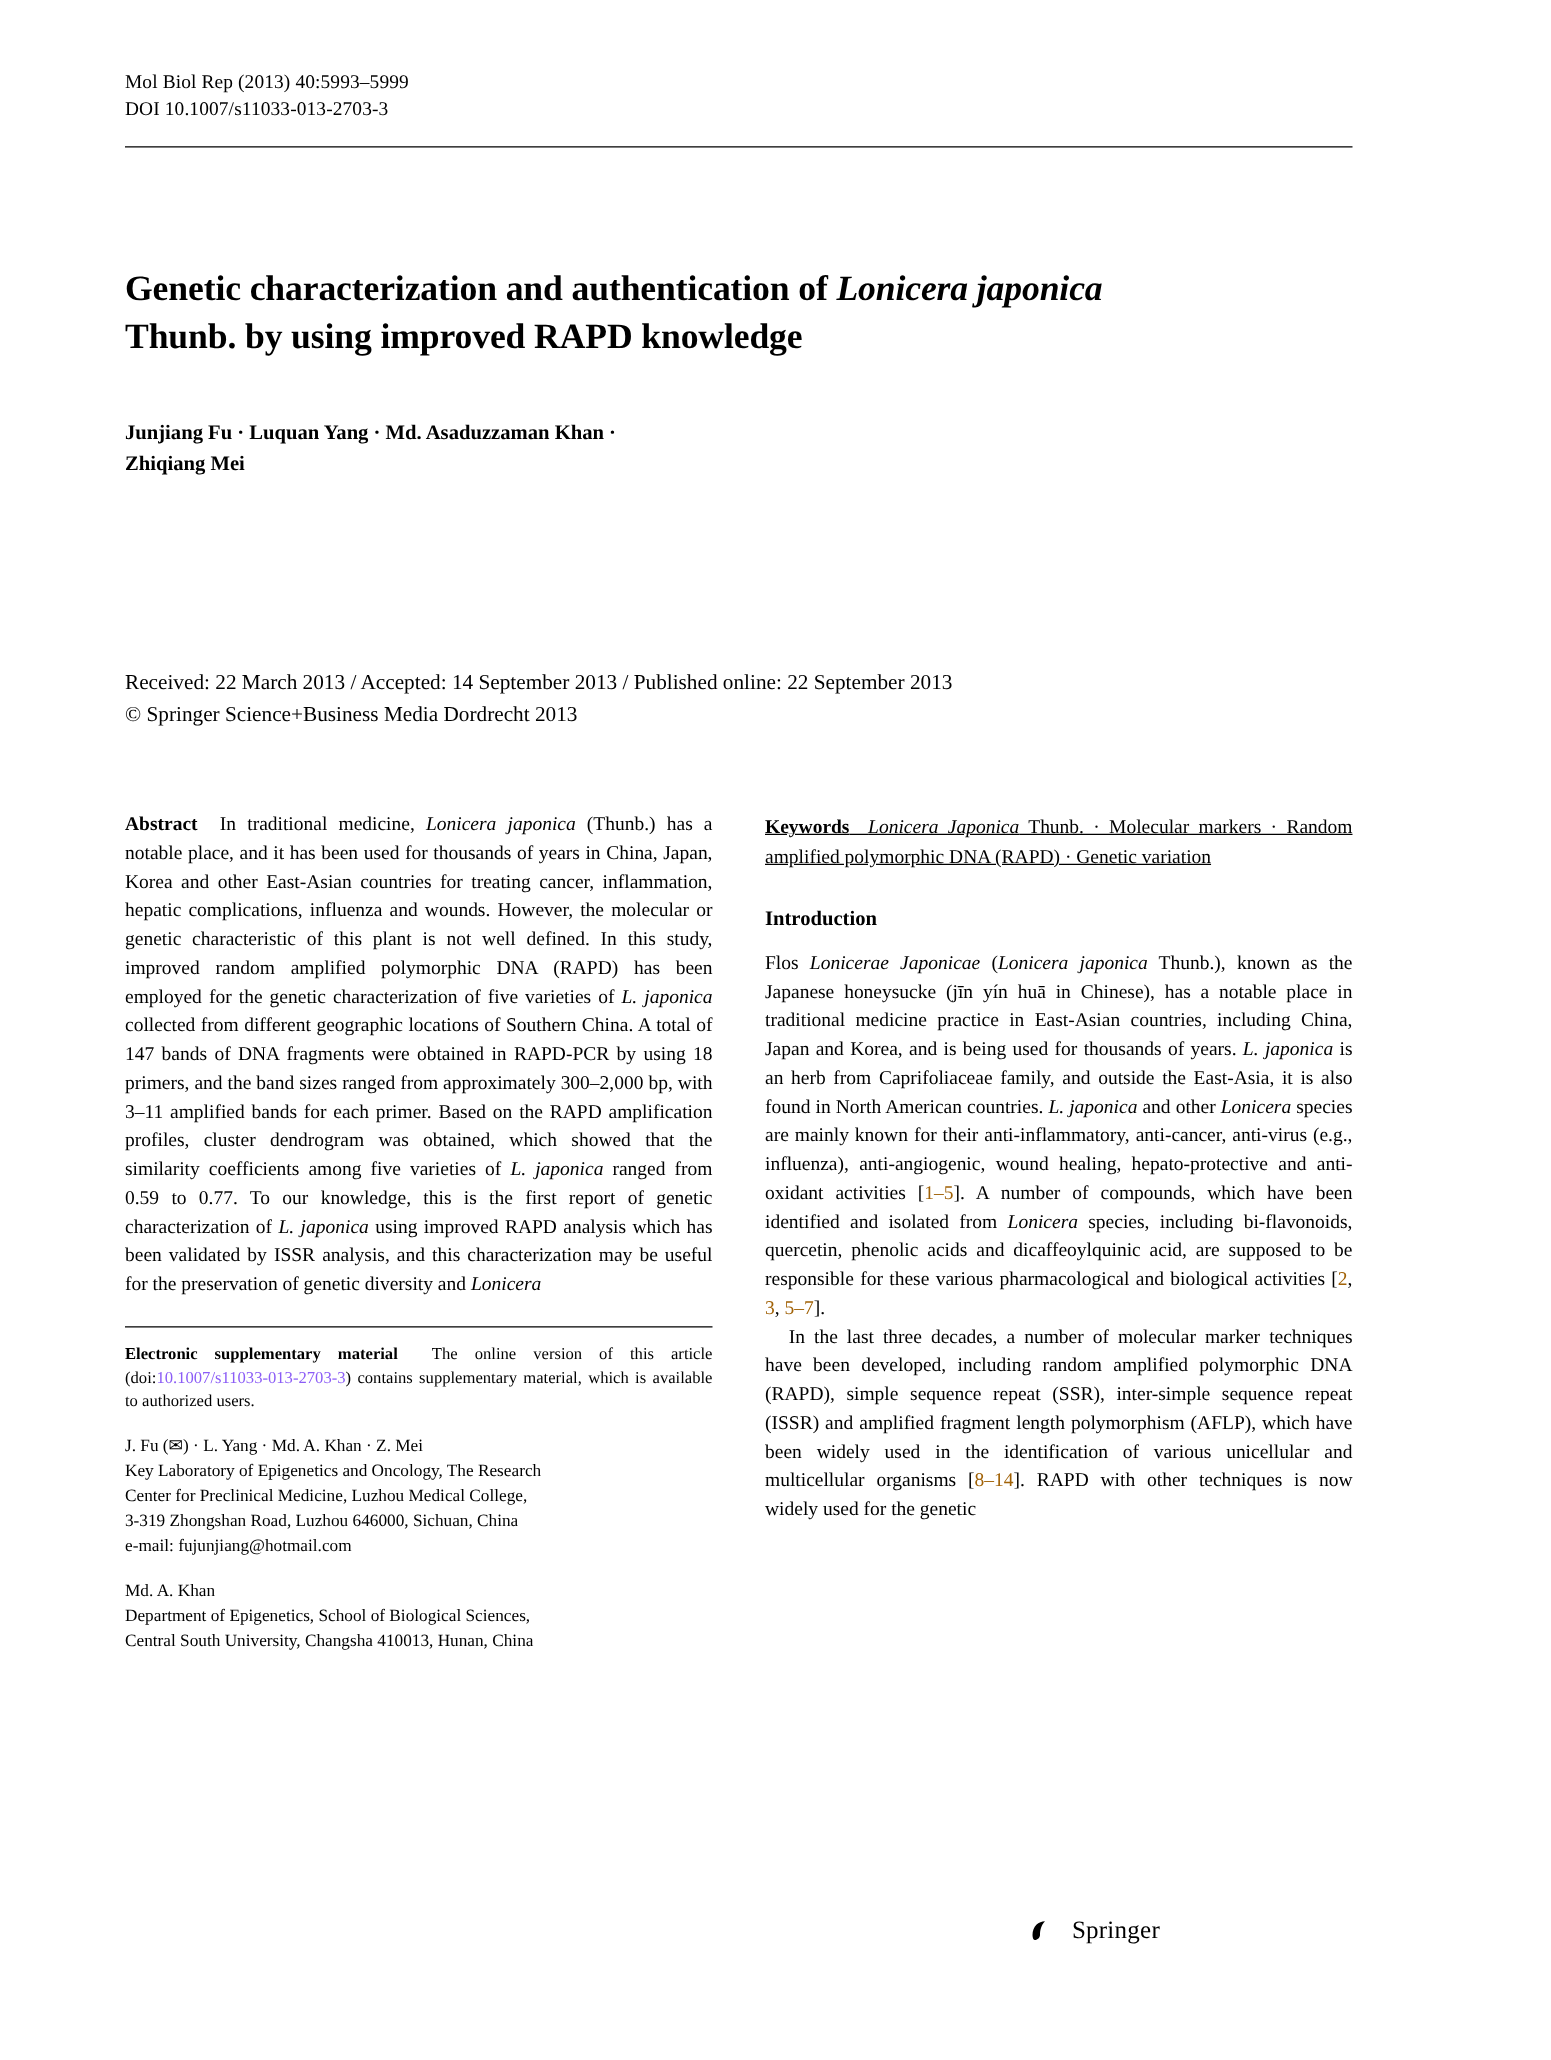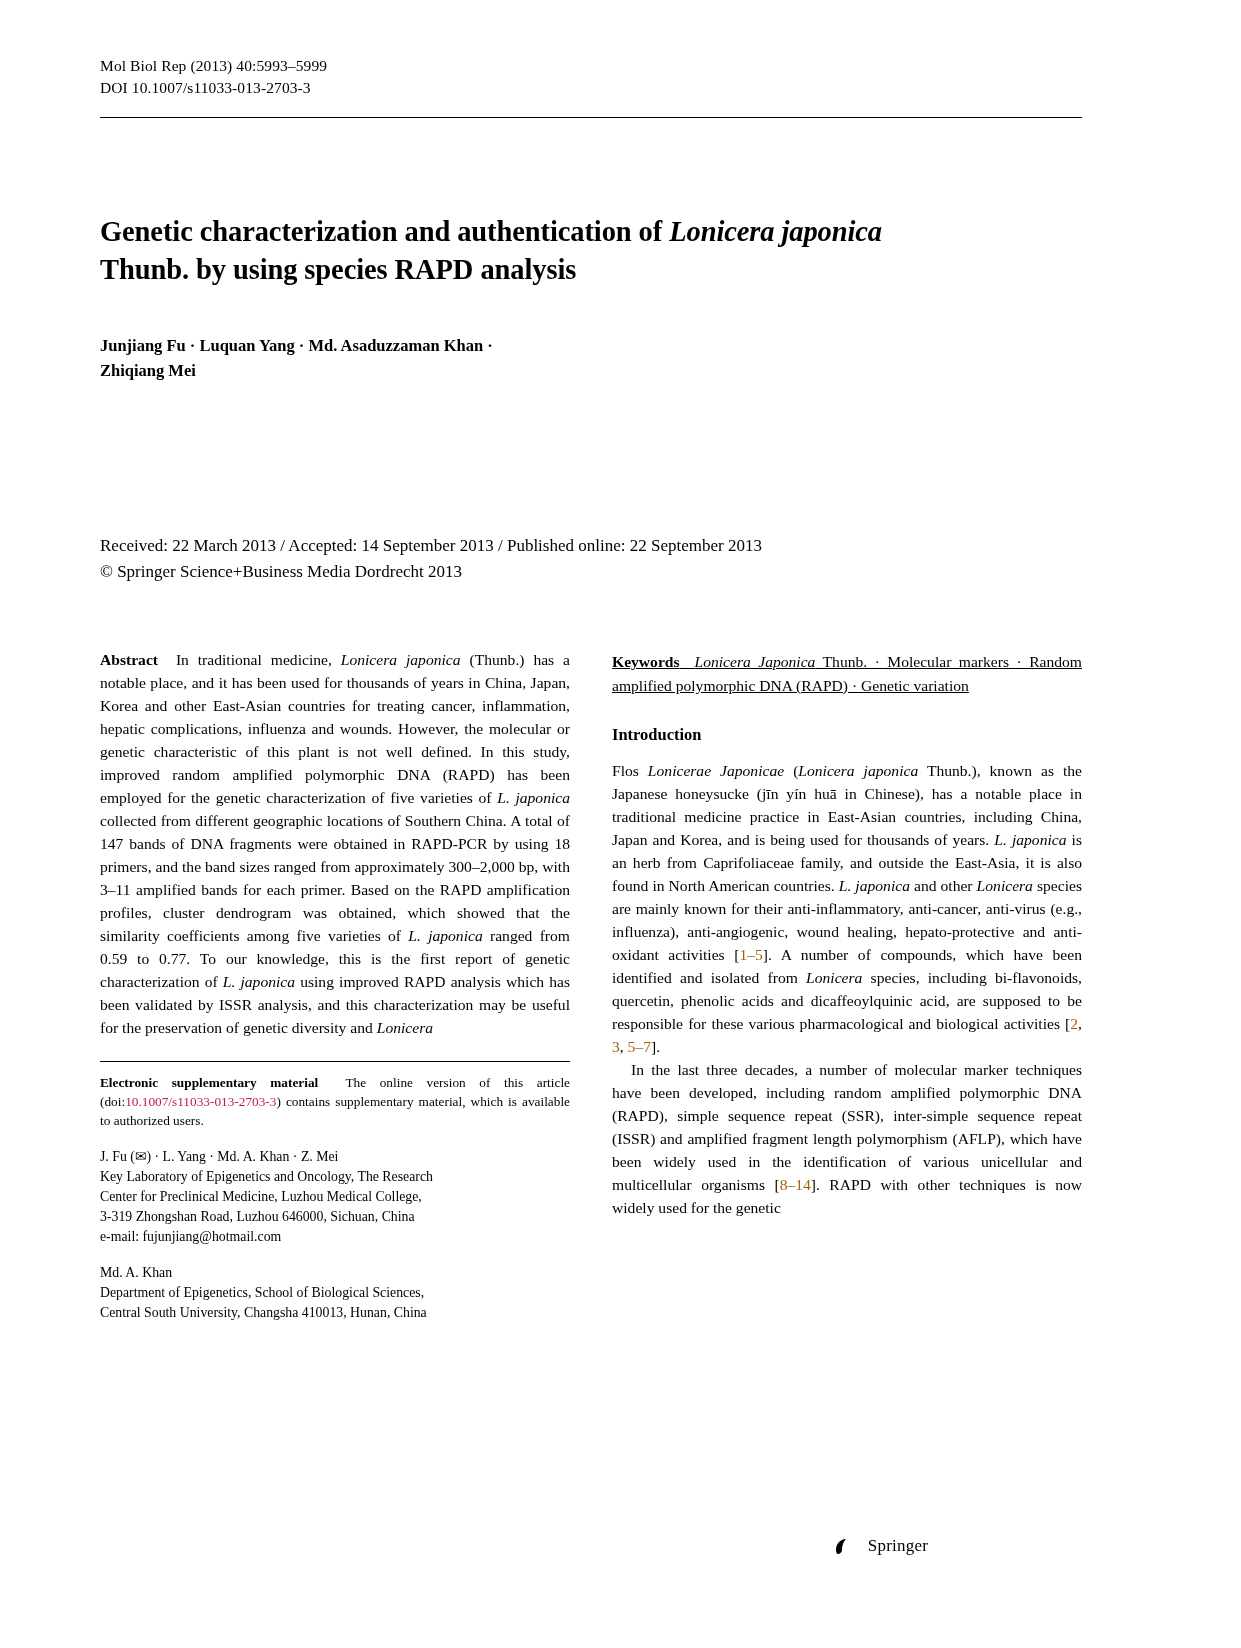--- a/index.html
+++ b/index.html
@@ -103,28 +103,28 @@
     font-size: 13.3px;
     line-height: 1.42;
     text-align: justify;
   }
   .footnote .bold { font-weight: bold; }
   .addr {
     font-size: 13.8px;
     line-height: 1.45;
     margin-top: 16px;
   }
-  .link { color: #be185d; }
+  .link { color: #8b5cf6; }
   .ref { color: #a16207; }
   
   .springer {
     position: absolute;
     right: 100px;
     bottom: 92px;
-    font-size: 17px;
+    font-size: 20px;
     letter-spacing: 0.2px;
     display: flex;
     align-items: center;
     gap: 15px;
   }
   .springer-mark {
     display: inline-block;
     width: 19px; height: 19px;
     position: relative;
   }
@@ -136,21 +136,21 @@
 
 <div class="page">
   <div class="content">
 
     <div class="journal-head">
       <div>Mol Biol Rep (2013) 40:5993–5999</div>
       <div>DOI 10.1007/s11033-013-2703-3</div>
     </div>
     <div class="rule"></div>
 
-    <h1 class="title"><span>Genetic characterization and authentication of </span><span class="it">Lonicera japonica</span><br><span>Thunb. by using species RAPD analysis</span></h1>
+    <h1 class="title"><span>Genetic characterization and authentication of </span><span class="it">Lonicera japonica</span><br><span>Thunb. by using improved RAPD knowledge</span></h1>
 
     <div class="authors">
       <div>Junjiang Fu · Luquan Yang · Md. Asaduzzaman Khan ·</div>
       <div>Zhiqiang Mei</div>
     </div>
 
     <div class="pubinfo">
       <div>Received: 22 March 2013 / Accepted: 14 September 2013 / Published online: 22 September 2013</div>
       <div>© Springer Science+Business Media Dordrecht 2013</div>
     </div>

